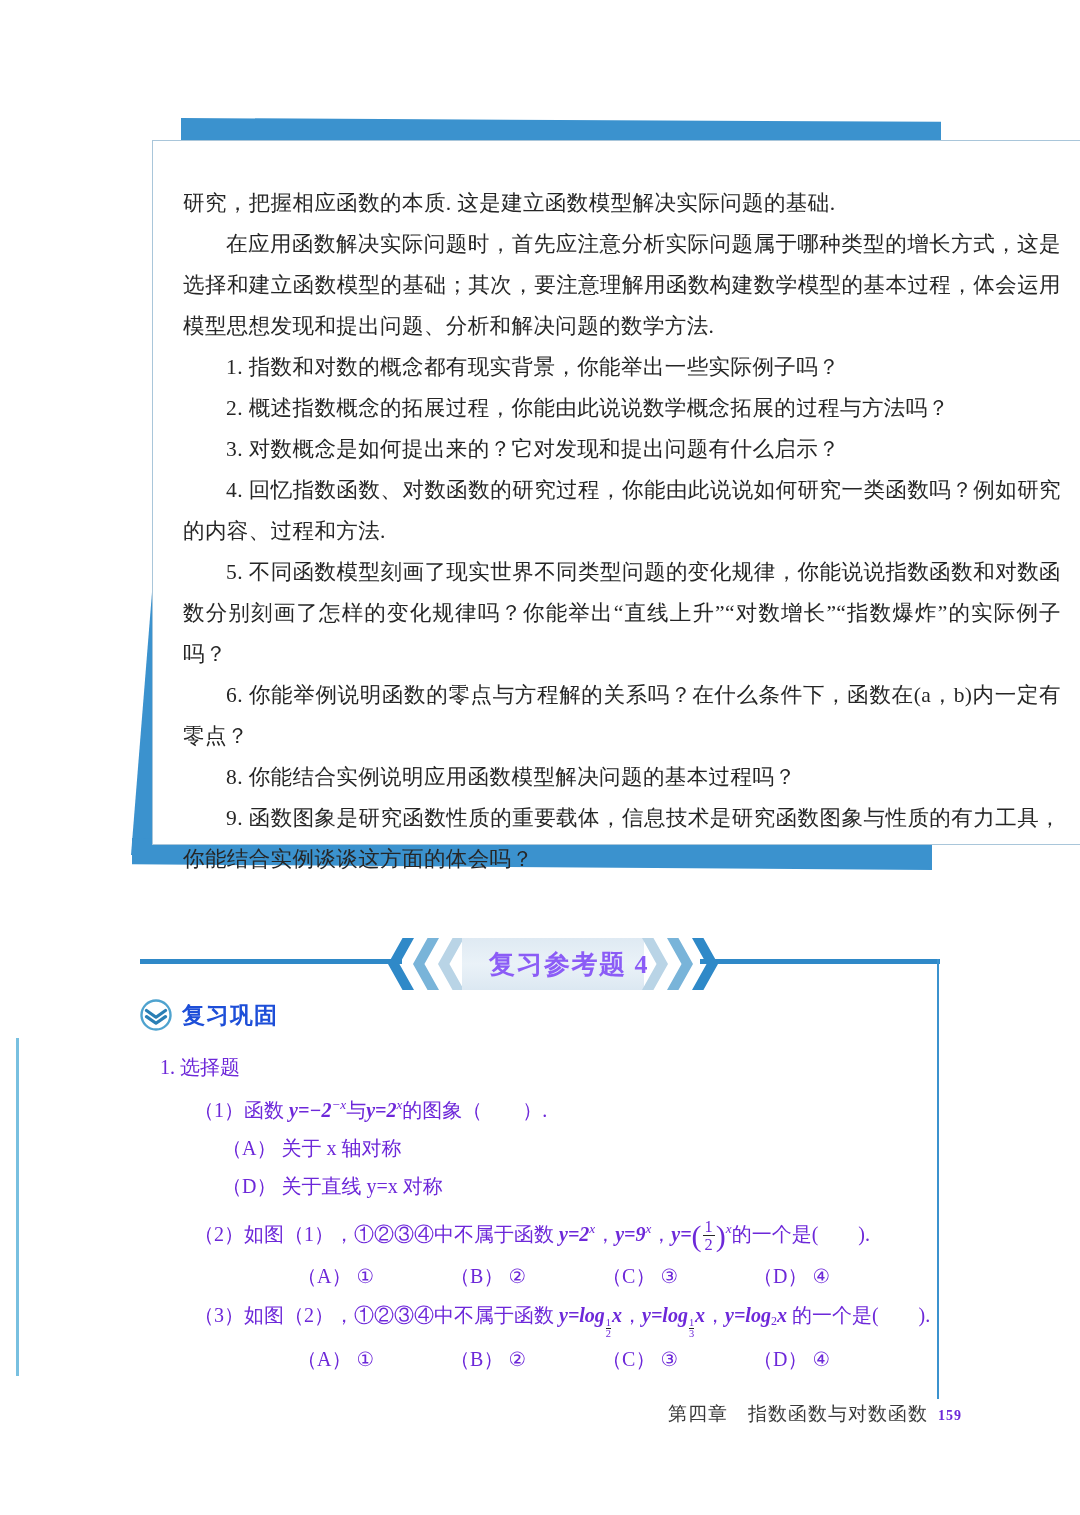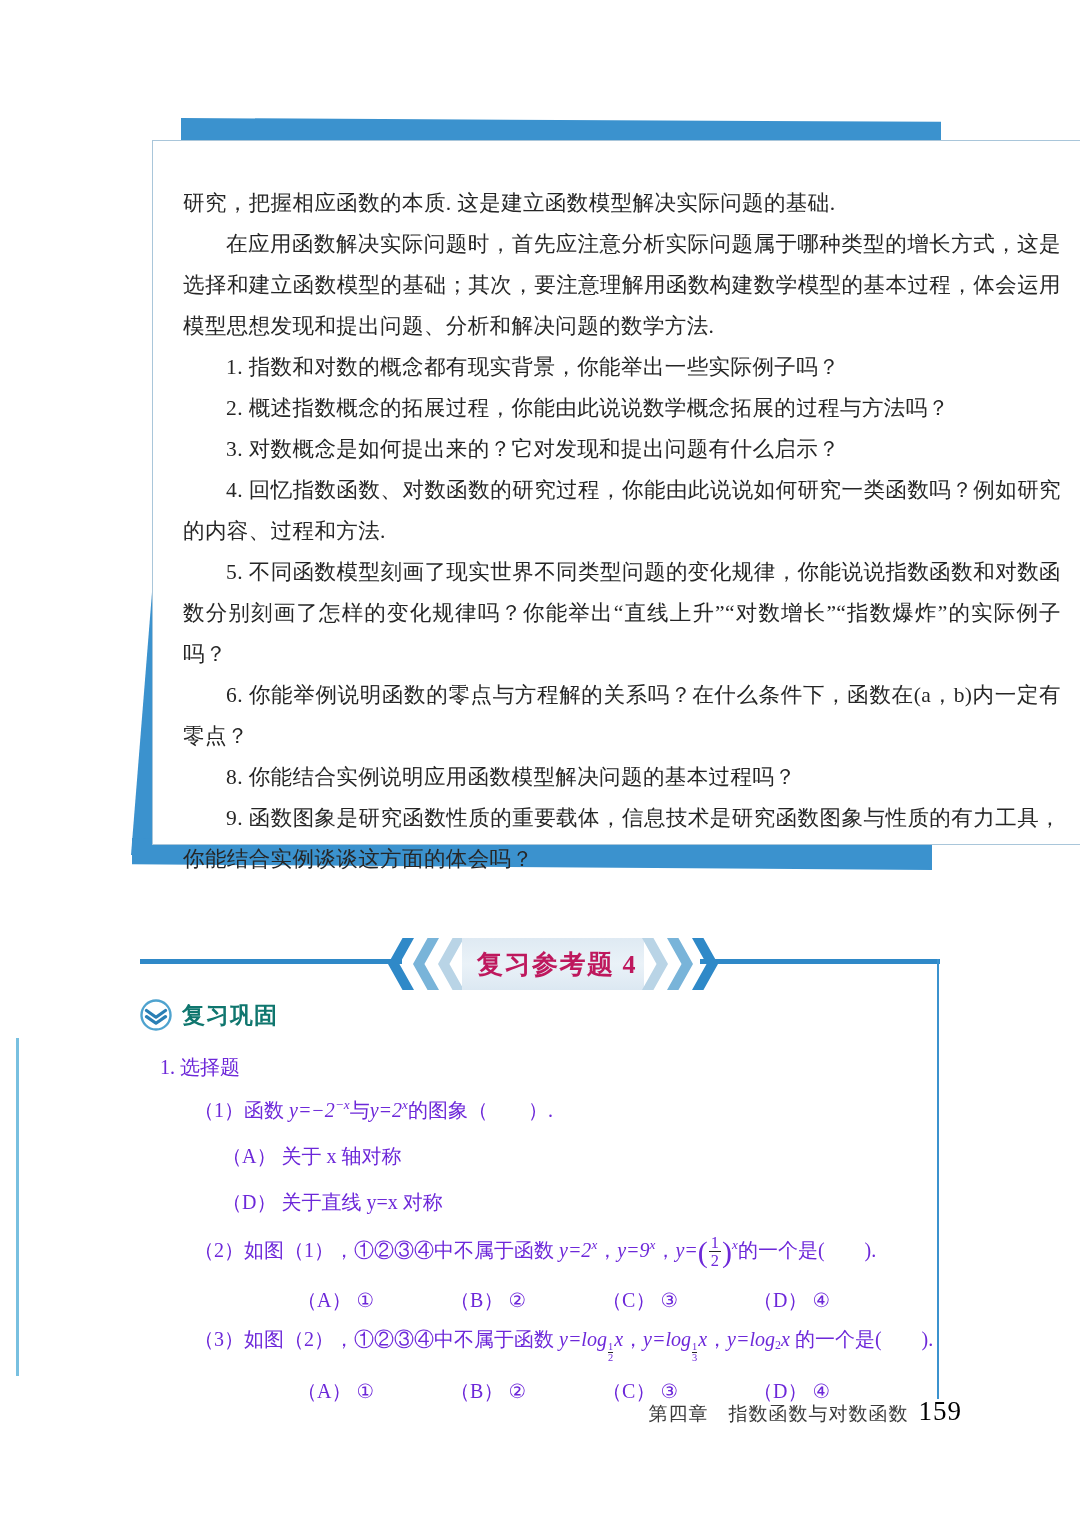--- a/index.html
+++ b/index.html
@@ -129,29 +129,29 @@
   .chev-l { clip-path: polygon(56% 0, 100% 0, 44% 50%, 100% 100%, 56% 100%, 0 50%); }
   .chev-r { clip-path: polygon(0 0, 44% 0, 100% 50%, 44% 100%, 0 100%, 56% 50%); }
   #banner-plate {
     position: absolute;
     left: 74px; top: 0;
     width: 182px; height: 52px;
     background: linear-gradient(180deg,#dfeaf3 0%, #eaf2f8 50%, #dce8f2 100%);
   }
   #banner-title {
     position: absolute;
-    left: 4px; top: 0;
+    left: 16px; top: 0;
     width: 330px; height: 52px;
     display: flex;
     align-items: center;
     justify-content: center;
     font-size: 26px;
     font-weight: bold;
     letter-spacing: 1.5px;
-    color: #be185d;
+    color: #8b5cf6;
     font-family: "Liberation Serif", "DejaVu Serif", serif;
     z-index: 5;
   }
 
   
   #frame-right {
     position: absolute;
     left: 937px;
     top: 59px;
     width: 2px;
@@ -173,21 +173,21 @@
     align-items: center;
     gap: 10px;
   }
   #sub-icon {
     width: 32px; height: 32px;
     flex: 0 0 32px;
   }
   #sub-title {
     font-size: 23px;
     font-weight: bold;
-    color: #0f766e;
+    color: #1d4ed8;
     letter-spacing: 1px;
   }
   #sub-rail {
     position: absolute;
     left: 16px;
     top: 138px;
     width: 3px;
     height: 338px;
     background: #78c0e0;
   }
@@ -210,26 +210,25 @@
     margin: 0 0 0 34px;
     padding: 0;
     font-size: 20px;
     line-height: 38px;
   }
   .opt-row {
     display: flex;
     margin-left: 62px;
     font-size: 20px;
     line-height: 38px;
-    margin-top: 8px;
   }
   .opt-row.two > div { width: 268px; }
   .opt-row.four > div { width: 152px; text-align: right; }
 
-  i.v { font-family: "Liberation Serif", "DejaVu Serif", serif; font-style: italic; }
+  i.v { font-family: "Liberation Serif", "DejaVu Serif", serif; font-style: italic; font-weight: bold; }
   sup.e { font-size: 0.66em; font-style: italic; vertical-align: super; }
   sub.e { font-size: 0.6em; vertical-align: -0.25em; }
 
   .frac {
     display: inline-flex;
     flex-direction: column;
     vertical-align: middle;
     text-align: center;
     font-size: 0.82em;
     line-height: 1.05;
@@ -264,21 +263,21 @@
     left: 0;
     bottom: 88px;
     width: 1080px;
     text-align: right;
     padding-right: 118px;
     box-sizing: border-box;
     font-size: 19px;
     color: #3a3a3a;
     letter-spacing: 1px;
   }
-  #footer .pg { font-weight: normal; font-size: 27px; margin-left: 10px; color: #000000; }
+  #footer .pg { font-weight: bold; font-size: 14px; margin-left: 10px; color: #6d28d9; }
 </style>
 </head>
 <body>
 
 <div id="top-callout">
 
   <div class="wedge" id="wedge-top"></div>
   <div class="wedge" id="wedge-right"></div>
   <div class="wedge" id="wedge-left"></div>
   <div class="wedge" id="wedge-bottom"></div>

